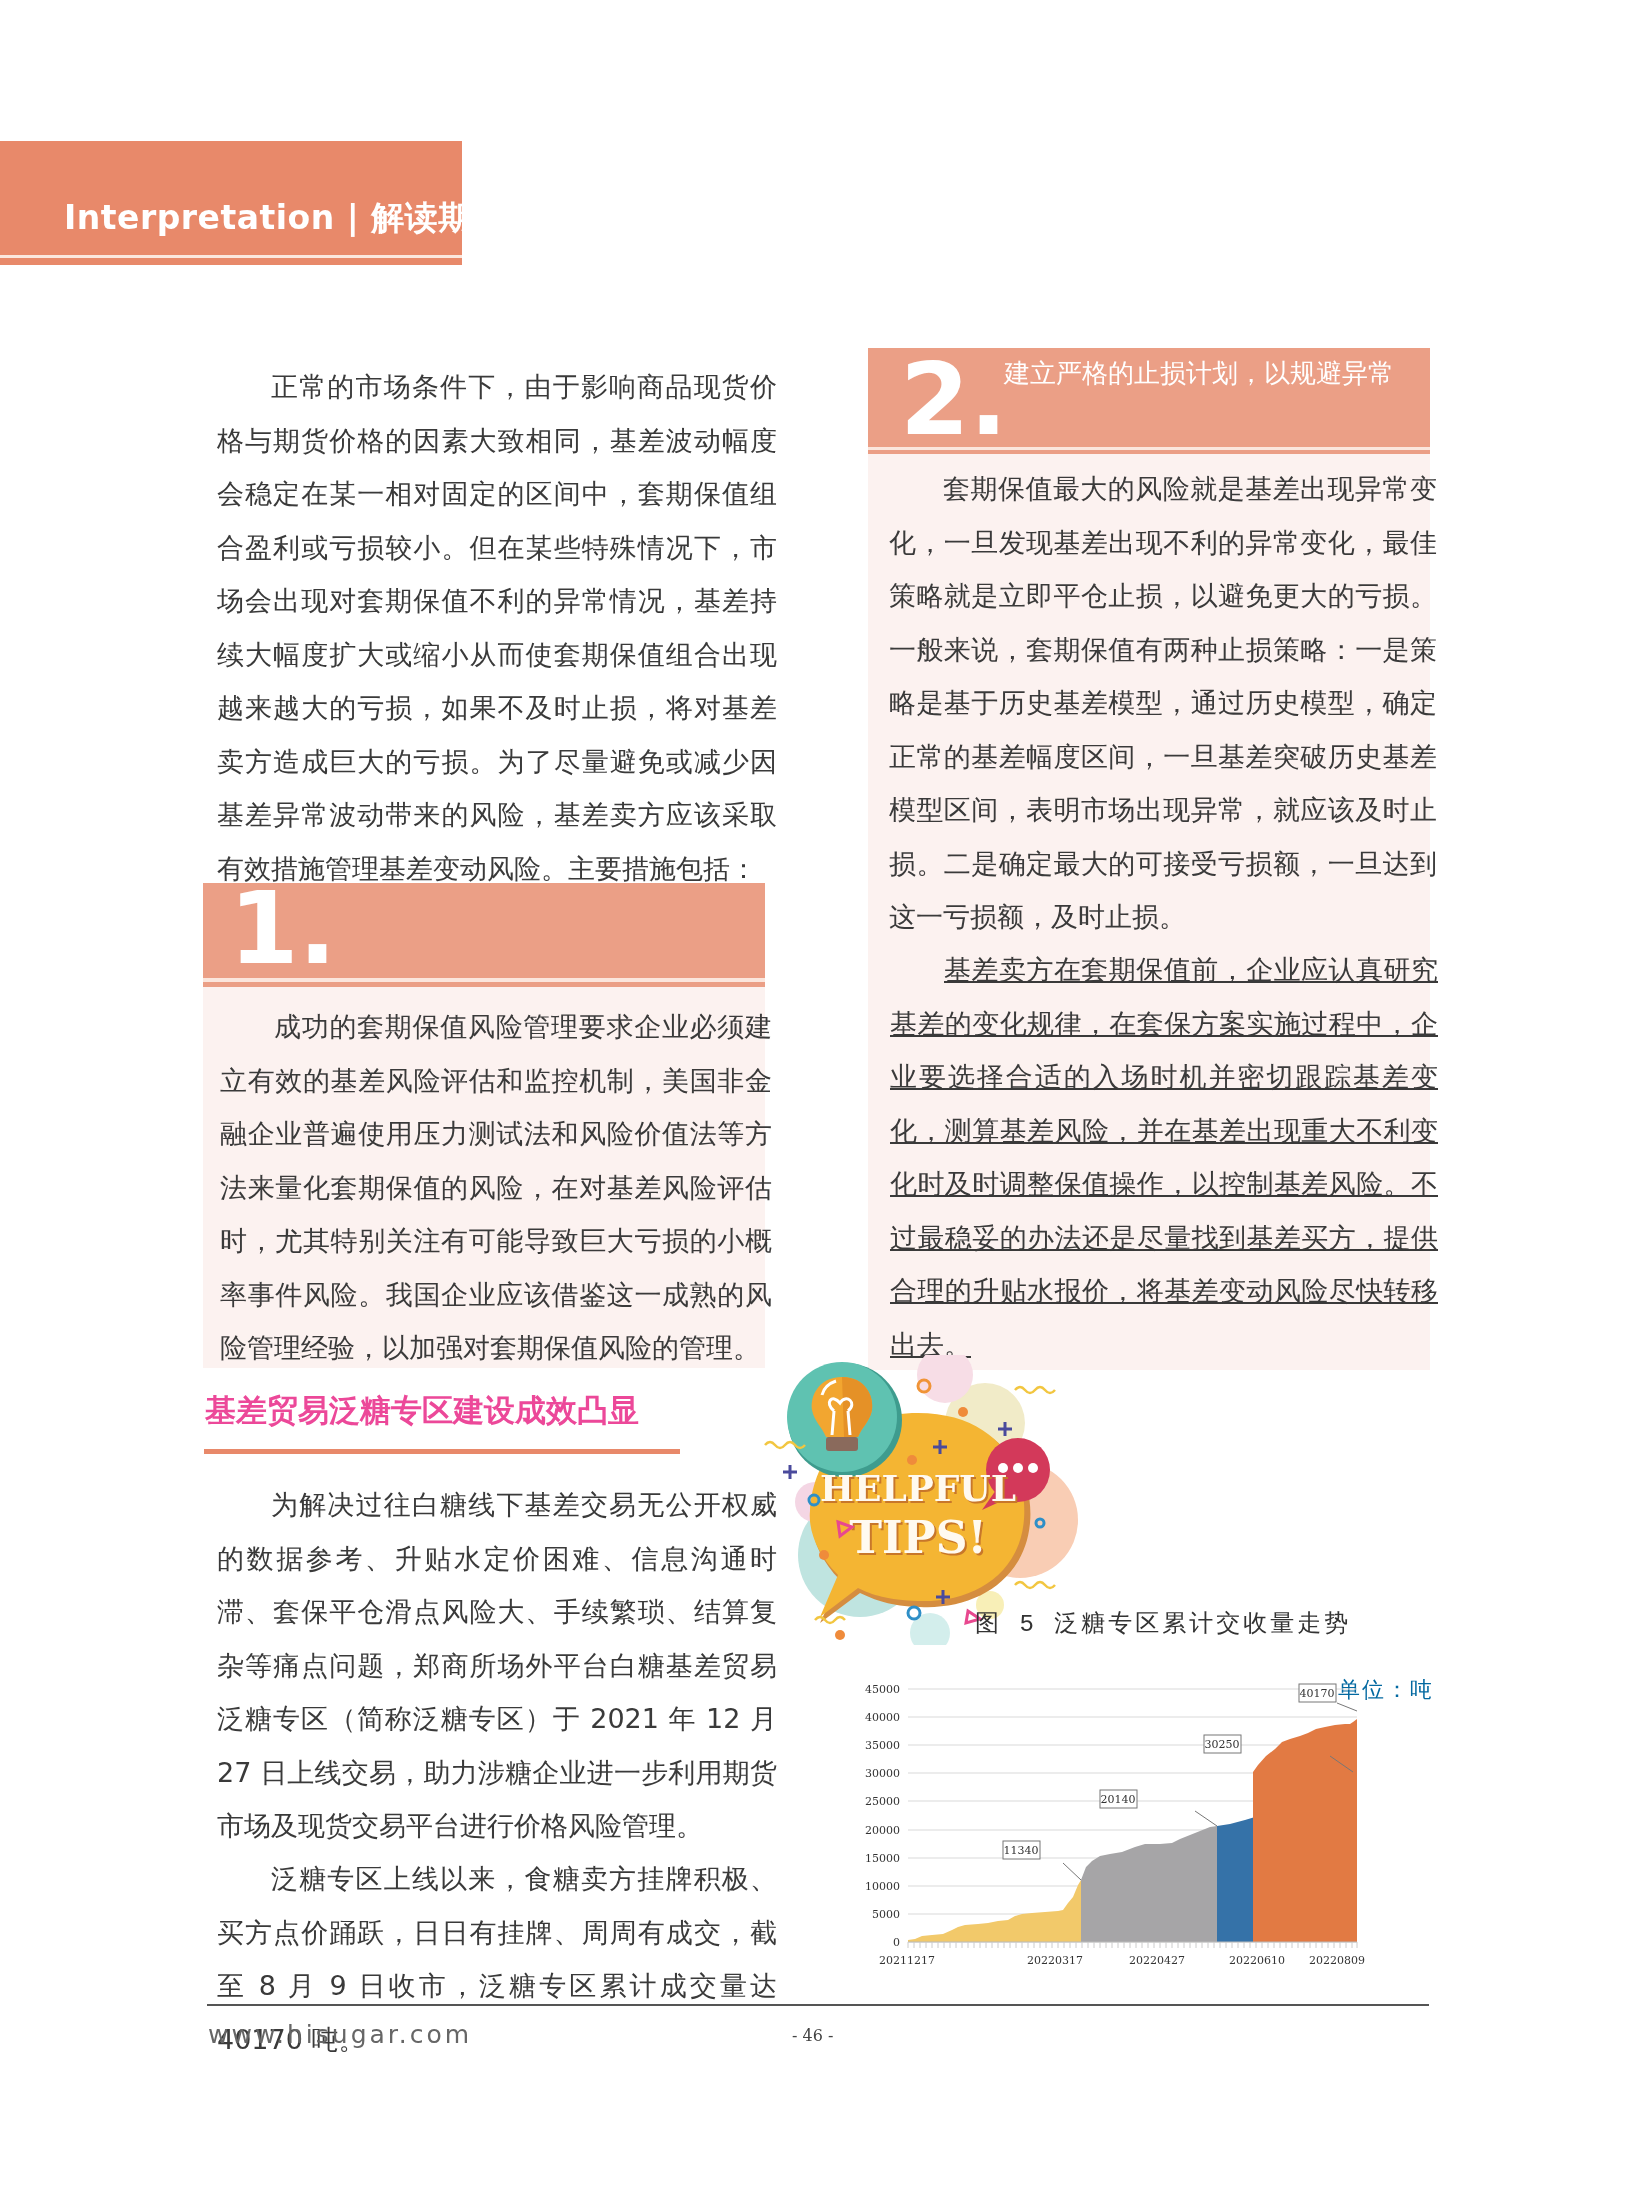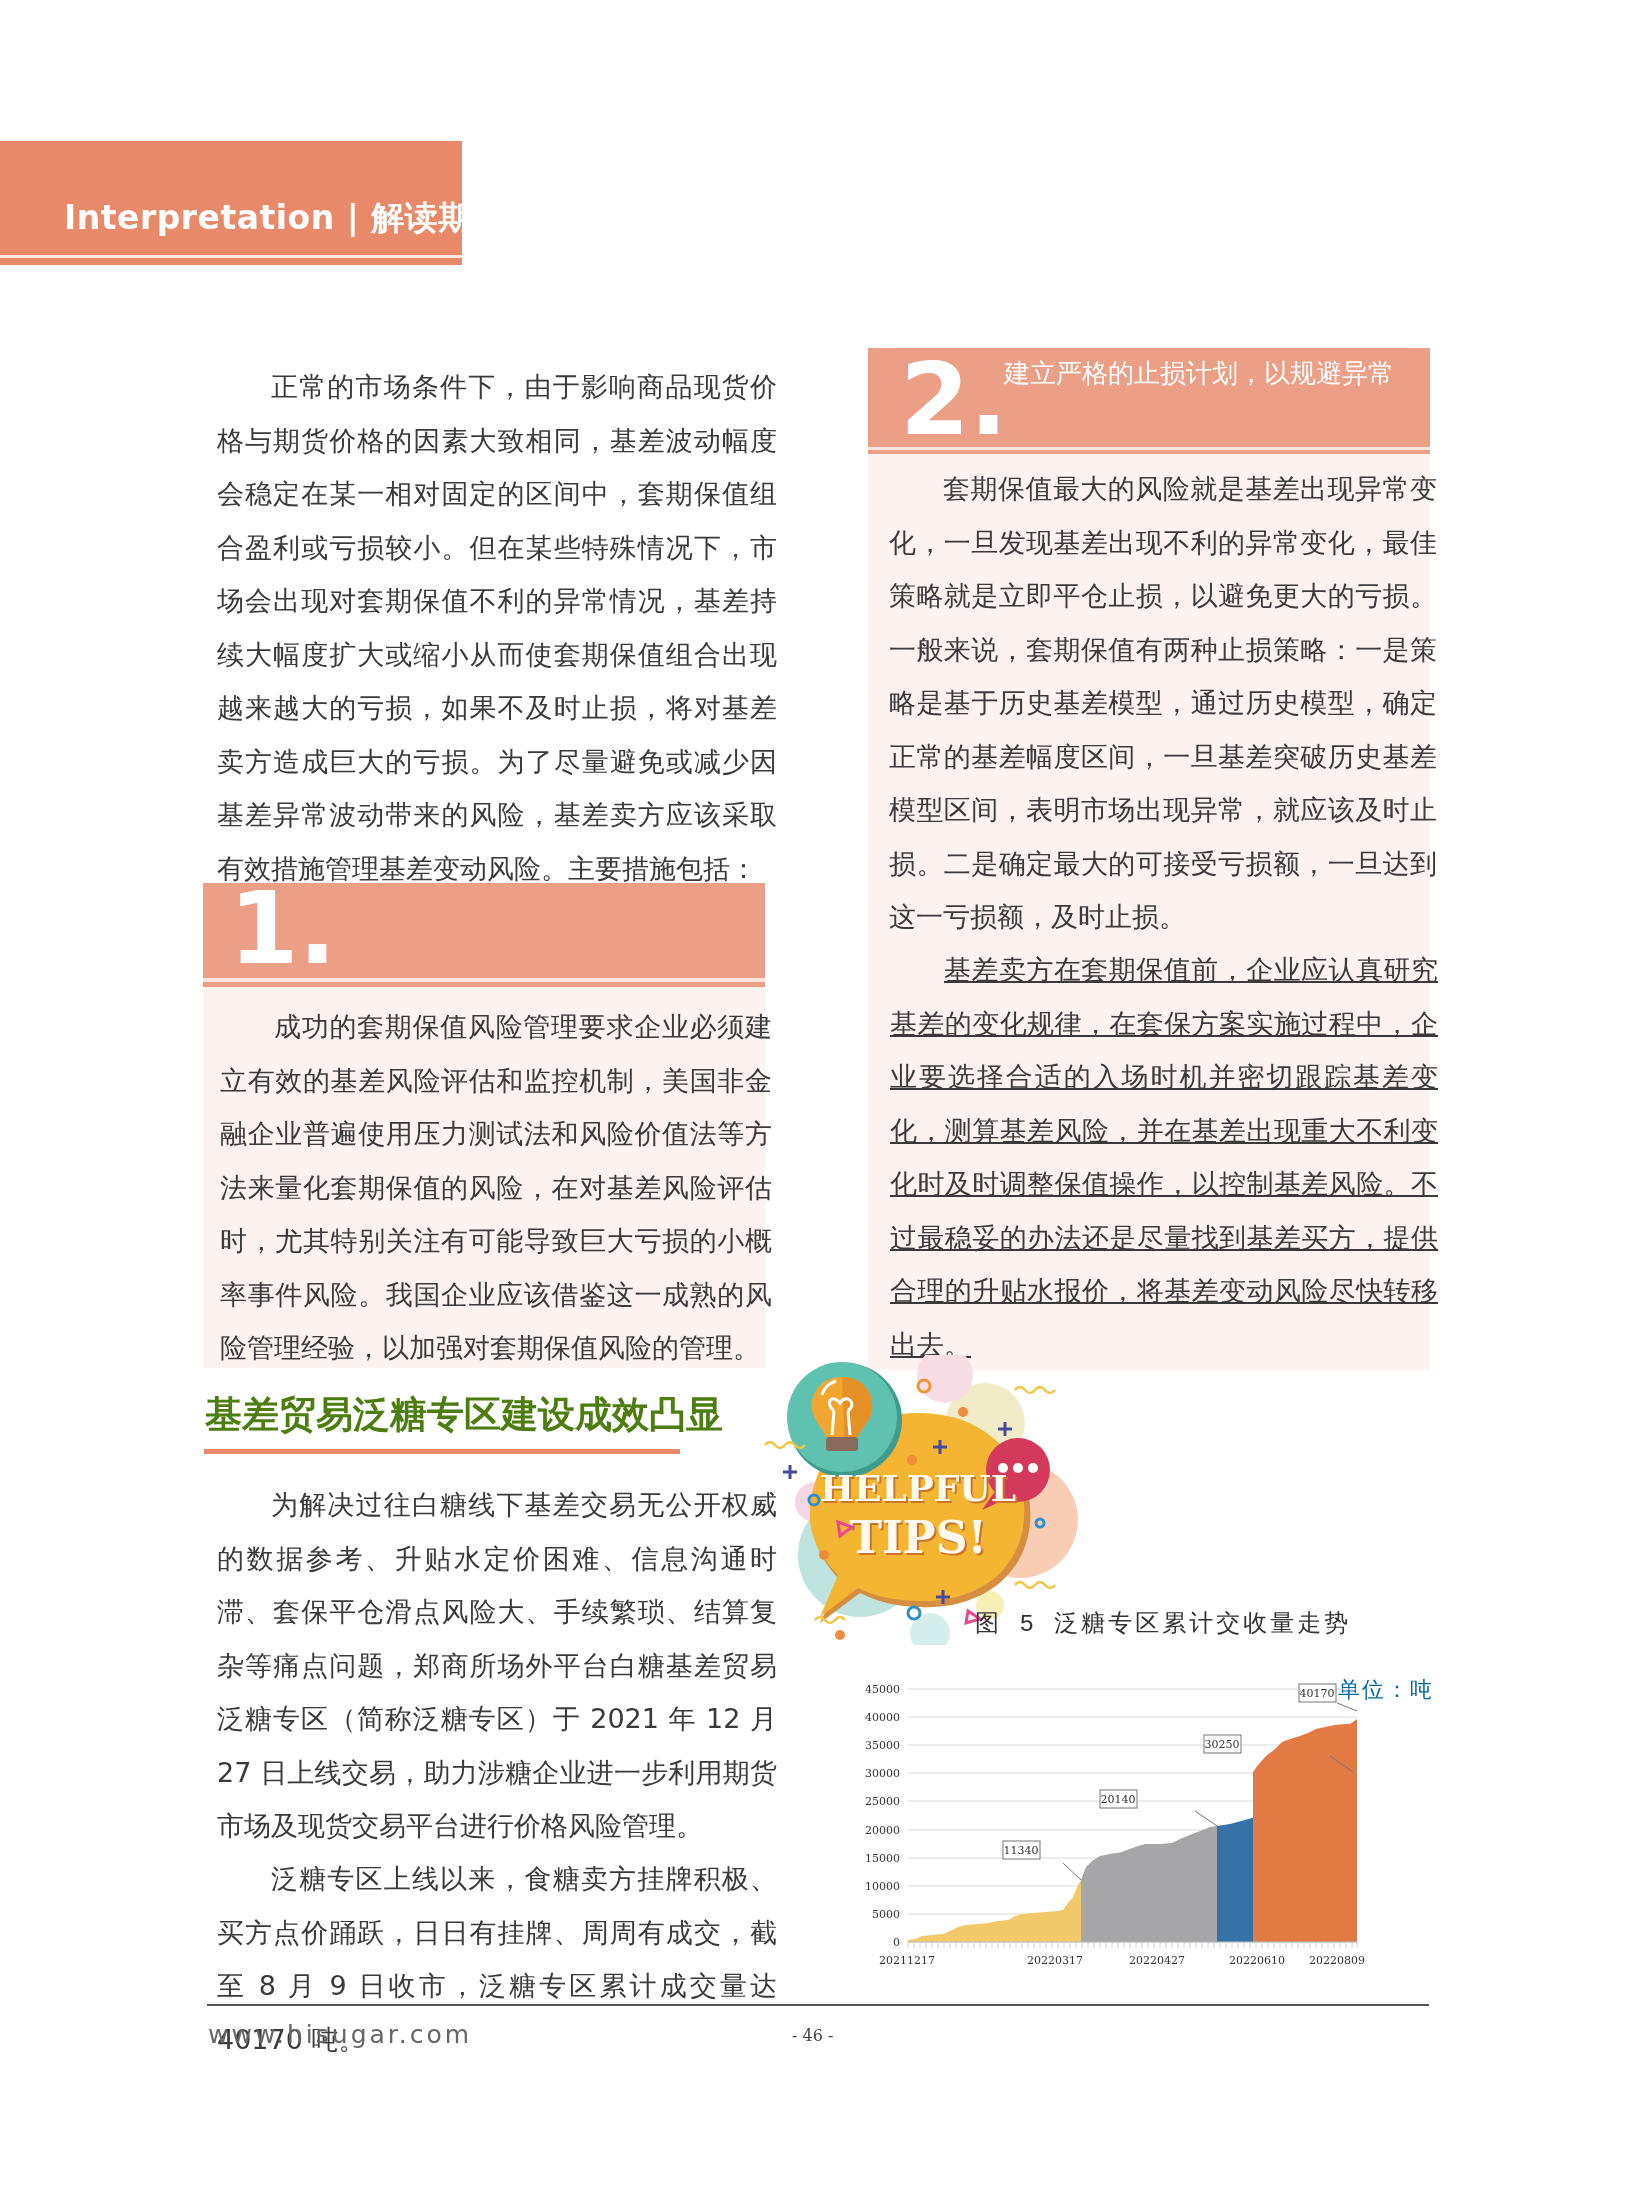--- a/index.html
+++ b/index.html
@@ -21,21 +21,21 @@
   .col-left { left:205px; width:560px; }
 
   .pink { background:#fcf2f0; }
 
   
   .sec-box { background:#eb9f86; }
   .sec-sep { background:#fbe6dd; }
   .sec-num { color:#fff; font-weight:bold; font-family:"DejaVu Sans", sans-serif; }
   .sec-title { color:#fff; font-size:26px; line-height:53px; font-family:"DejaVu Sans", sans-serif; }
 
-  .section-title { font-size:37px; color:#4d7c0f; font-family:"DejaVu Serif", serif; font-weight:bold; }
+  .section-title { font-size:31px; color:#ec4899; font-family:"DejaVu Serif", serif; font-weight:bold; }
   .section-underline { background:#e8896a; }
 
   .footer-line { left:207px; top:2004px; width:1222px; height:2px; background:#555; }
   .footer-url { left:208px; top:2020px; font-size:25px; color:#666; letter-spacing:3px;
                 font-family:"DejaVu Sans", sans-serif; }
   .footer-page { left:792px; top:2026px; font-size:16px; color:#444; font-family:"DejaVu Serif", serif; }
 
   .chart-title { font-family:Liberation Mono, monospace; font-size:24px; color:#333; letter-spacing:3px; }
   .chart-unit { font-family:Liberation Serif, serif; font-size:22px; color:#0369a1; letter-spacing:2px;margin-top:32px; }
 </style>

